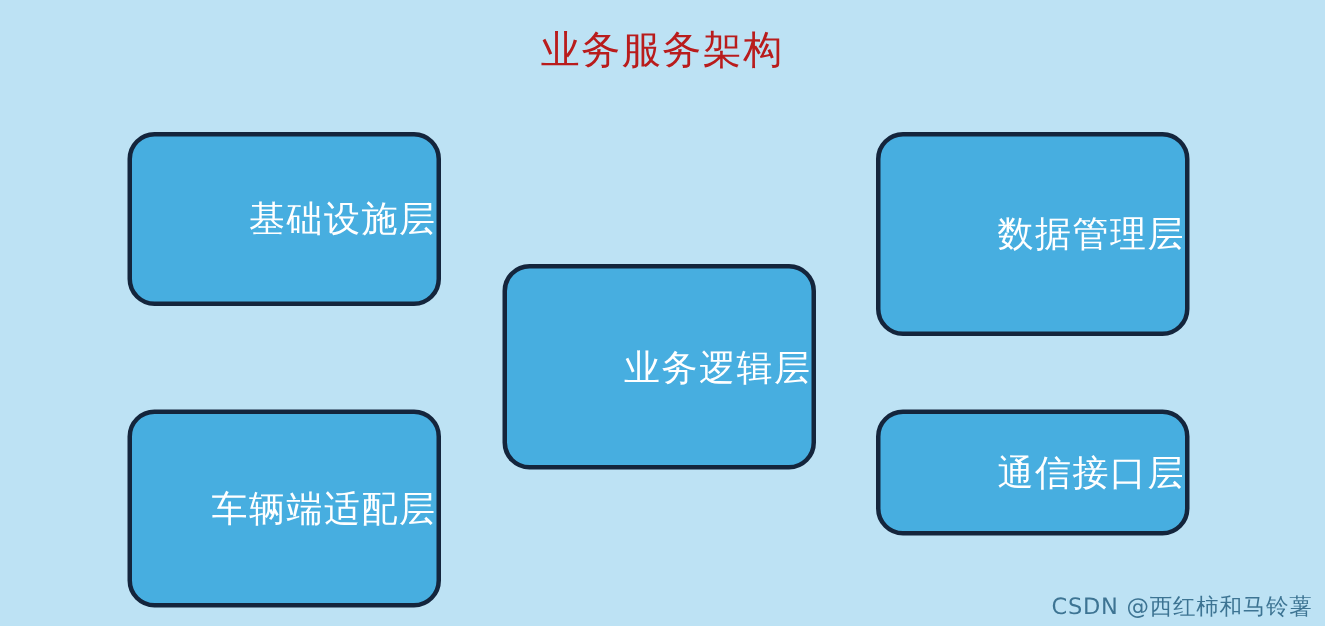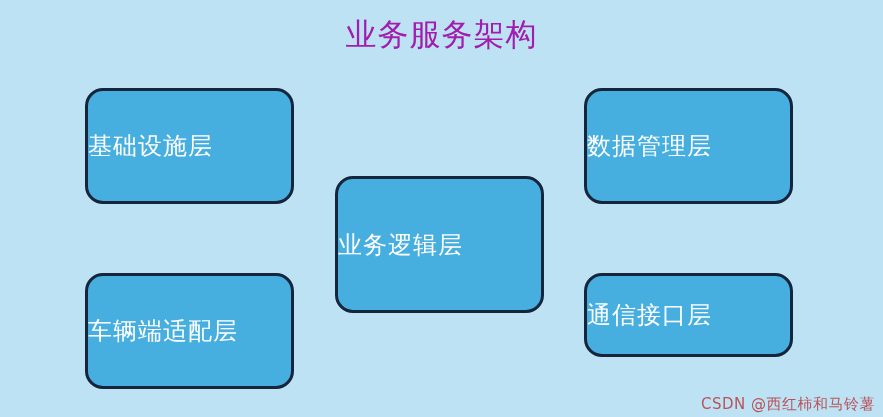--- a/index.html
+++ b/index.html
@@ -18,67 +18,67 @@
     width: 883px;
     height: 417px;
     background: #bde2f4;
   }
   .diagram-title {
     position: absolute;
     left: 0;
     top: 14px;
     width: 883px;
     text-align: center;
-    font-size: 31px;
+    font-size: 26px;
     line-height: 40px;
     letter-spacing: 1px;
-    color: #a21caf;
+    color: #b91c1c;
     font-family: "DejaVu Sans", "Liberation Sans", sans-serif;
     white-space: nowrap;
   }
   .node {
     position: absolute;
     box-sizing: border-box;
     background: #47aee0;
     border: 3px solid #14253c;
     border-radius: 18px;
     display: flex;
     align-items: center;
-    justify-content: flex-start;
+    justify-content: flex-end;
     color: #ffffff;
     font-size: 24px;
     letter-spacing: 1px;
     font-family: "DejaVu Sans", "Liberation Sans", sans-serif;
     white-space: nowrap;
   }
   .node-label {
     display: block;
     line-height: 1;
   }
   #node-infrastructure {
     left: 85px;  top: 88px;  width: 209px; height: 116px;
   }
   #node-data-management {
-    left: 584px; top: 88px;  width: 209px; height: 116px;
+    left: 584px; top: 88px;  width: 209px; height: 136px;
   }
   #node-business-logic {
     left: 335px; top: 176px; width: 209px; height: 137px;
   }
   #node-vehicle-adapter {
-    left: 85px;  top: 273px; width: 209px; height: 116px;
+    left: 85px;  top: 273px; width: 209px; height: 132px;
   }
   #node-communication-interface {
     left: 584px; top: 273px; width: 209px; height: 84px;
   }
   .watermark {
     position: absolute;
     right: 8px;
     bottom: 3px;
     font-size: 15px;
-    color: #b91c1c;
+    color: #0c4a6e;
     opacity: 0.72;
     letter-spacing: 0.5px;
     font-family: "DejaVu Sans", "Liberation Sans", sans-serif;
     white-space: nowrap;
   }
 </style>
 </head>
 <body>
 
 <div id="canvas">

